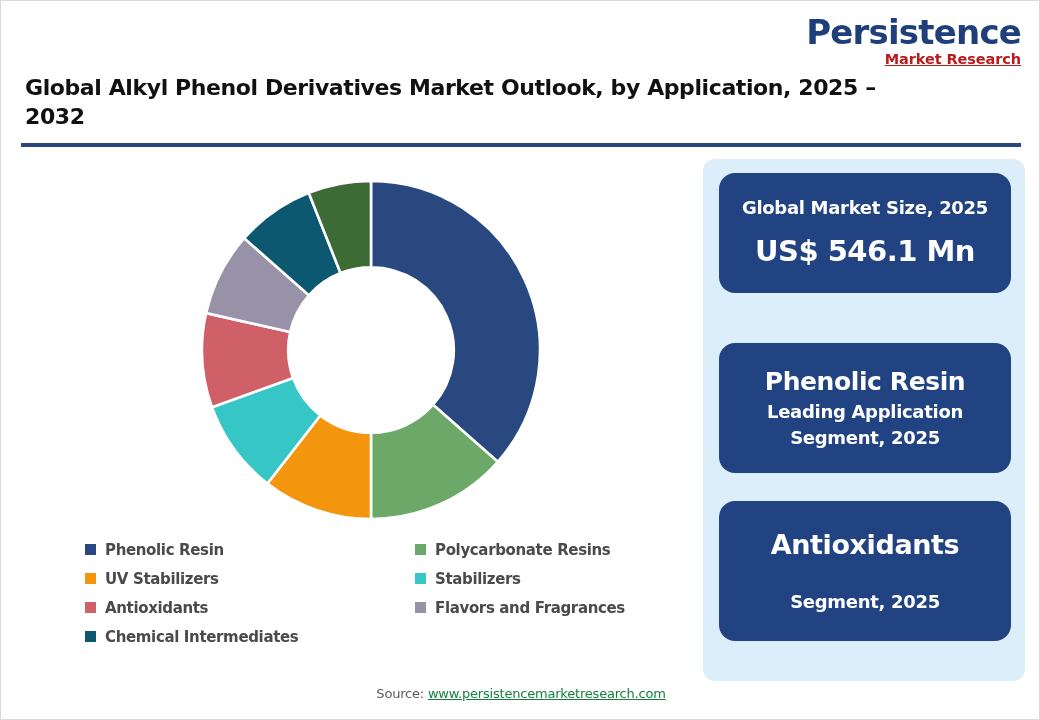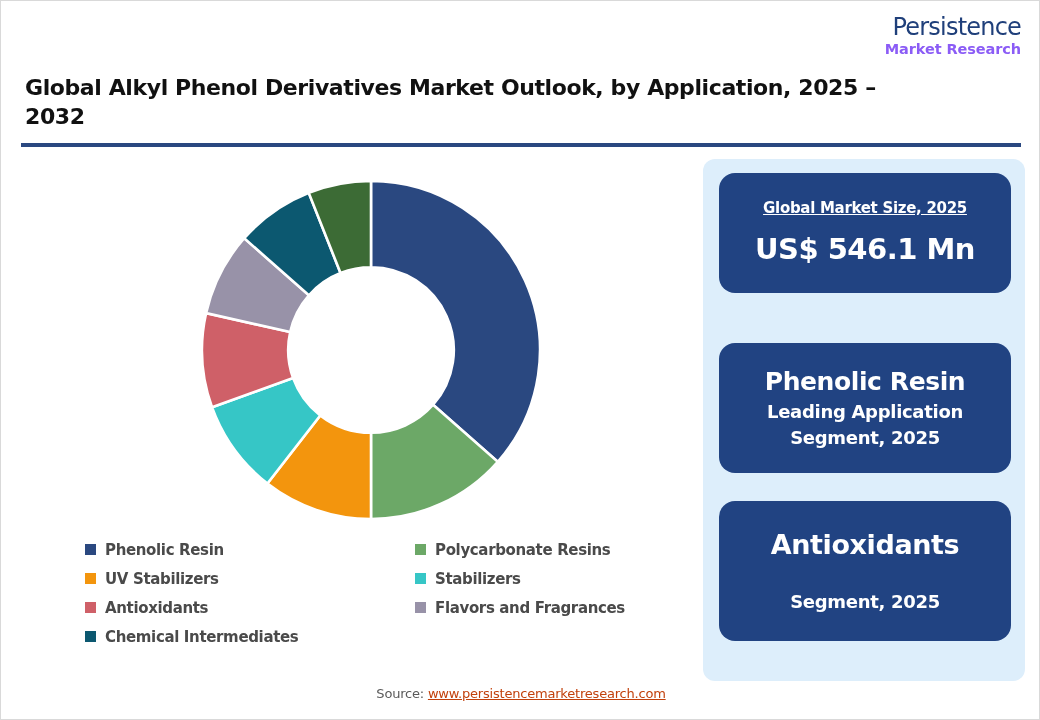--- a/index.html
+++ b/index.html
@@ -17,29 +17,30 @@
   }
 
   
   #logo {
     position: absolute; right: 18px; top: 14px;
     text-align: right; line-height: 1;
     user-select: none;
   }
   #logo .brand {
     font-family: "DejaVu Sans", sans-serif;
-    font-size: 24px; font-weight: 400;
+    font-size: 34px; font-weight: 700;
     color: #1f3f7a; letter-spacing: -0.8px;
     position: relative; display: inline-block;
   }
   #logo .sub {
     font-family: "DejaVu Sans", sans-serif;
     font-size: 14.5px; font-weight: 700;
-    color: #8b5cf6; letter-spacing: -0.1px;
+    color: #b91c1c; letter-spacing: -0.1px;
     margin-top: 3px;
+    text-decoration: underline;
   }
 
   #title {
     position: absolute; left: 24px; top: 72px; width: 880px;
     font-family: "DejaVu Sans", sans-serif;
     font-size: 22px; font-weight: 700; color: #111111;
     line-height: 1.32; letter-spacing: -0.4px;
   }
   #title-rule {
     position: absolute; left: 20px; top: 142px;
@@ -78,34 +79,34 @@
     background: #214382; border-radius: 16px;
     color: #ffffff; text-align: center;
     display: flex; flex-direction: column;
     align-items: center; justify-content: center;
     font-family: "DejaVu Sans", sans-serif;
   }
   #card-0 { top: 14px; height: 120px; }
   #card-1 { top: 184px; height: 130px; }
   #card-2 { top: 342px; height: 140px; }
 
-  .card-kicker { font-size: 15px; font-weight: 700; letter-spacing: -0.3px; line-height: 1.25; text-decoration: underline; }
+  .card-kicker { font-size: 18px; font-weight: 700; letter-spacing: -0.3px; line-height: 1.25; }
   .card-value  { font-size: 29px; font-weight: 700; letter-spacing: -0.5px; line-height: 1.2; margin-top: 15px; }
   .card-head   { font-size: 25px; font-weight: 700; letter-spacing: -0.4px; line-height: 1.25; }
   .card-head.big { font-size: 27px; }
   .card-sub    { font-size: 18px; font-weight: 700; letter-spacing: -0.3px; line-height: 1.42; margin-top: 2px; }
 
   
   #source {
     position: absolute; left: 0; top: 685px; width: 1040px;
     text-align: center;
     font-family: "DejaVu Sans", sans-serif;
     font-size: 13px; color: #5a5a5a; letter-spacing: -0.2px;
   }
-  #source a { color: #c2410c; text-decoration: underline; }
+  #source a { color: #15803d; text-decoration: underline; }
 </style>
 </head>
 <body>
 
 <div id="page">
 
   <div id="logo">
     <div class="brand" style="color: rgb(31, 63, 122);">Persistence</div>
     <div class="reddot-holder" style="position:absolute;left:0;top:0;width:100%;height:0;">
       <span class="reddot" style="left: auto; right: 108px; top: 3px; border-color: rgb(216, 29, 44);"></span>

